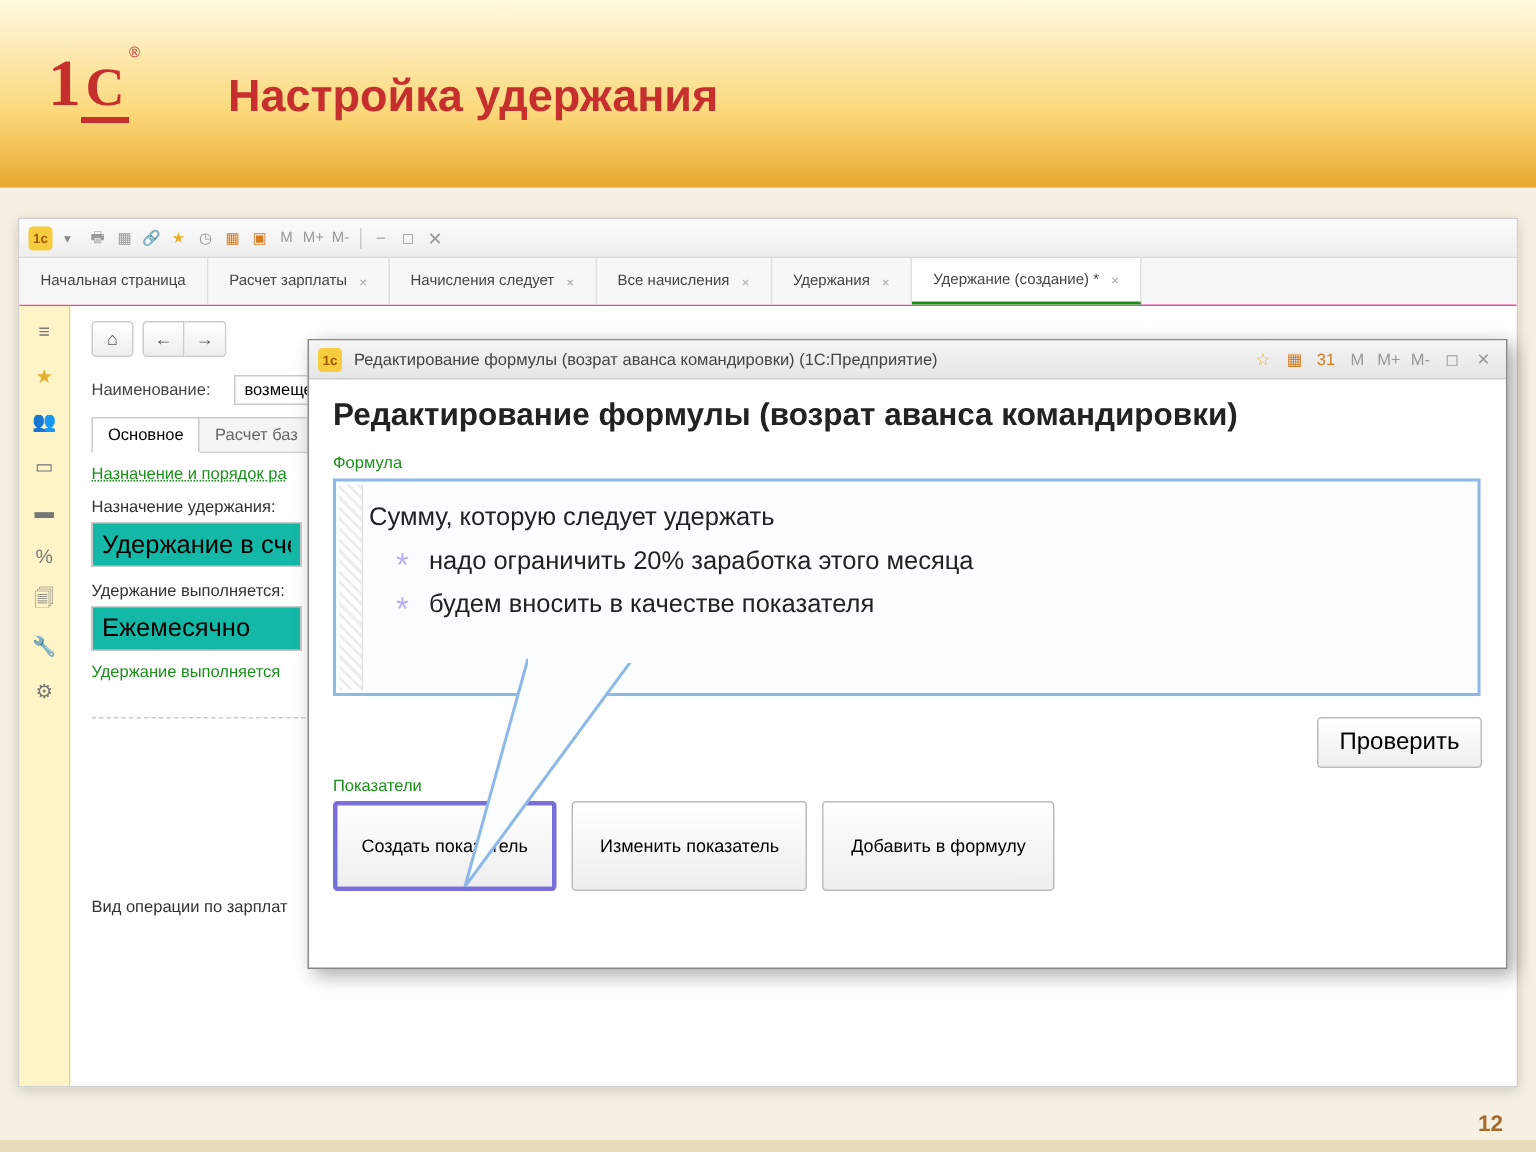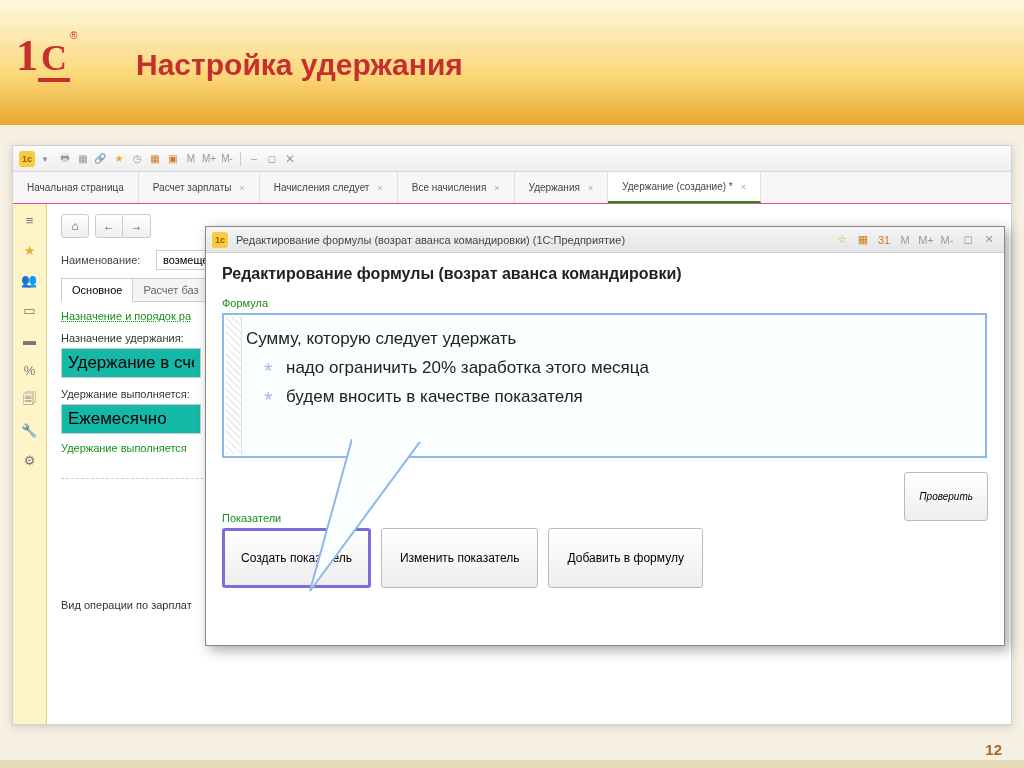--- a/index.html
+++ b/index.html
@@ -1,19 +1,19 @@
 <!DOCTYPE html>
 <html><head>
 <meta charset="utf-8">
 <style>
   * { box-sizing: border-box; margin: 0; padding: 0; font-family: Arial, sans-serif; }
   body { width: 1024px; height: 768px; background: #f5f0e1; position: relative; overflow: hidden; }
   
   
-  .banner { height: 125px; background: linear-gradient(180deg, #fef9e0 0%, #fbd87a 60%, #e8a830 100%); display: flex; align-items: flex-start; padding: 20px 16px; }
+  .banner { height: 125px; background: linear-gradient(180deg, #fef9e0 0%, #fbd87a 60%, #e8a830 100%); display: flex; align-items: flex-start; padding: 20px 32px; }
   .logo-1c { width: 80px; height: 60px; position: relative; margin-right: 40px; margin-top: 10px; }
   .logo-1 { font-size: 44px; font-weight: bold; color: #c72e2e; font-family: Georgia, serif; }
   .logo-c { font-size: 36px; font-weight: bold; color: #c72e2e; font-family: Georgia, serif; border-bottom: 4px solid #c72e2e; padding: 0 3px; }
   .logo-r { font-size: 10px; color: #c72e2e; vertical-align: top; }
   .title { font-size: 30px; font-weight: bold; color: #c72e2e; margin-top: 28px; }
 
   
   .app { position: absolute; left: 12px; top: 145px; right: 12px; height: 580px; background: #fdfdfd; border: 1px solid #d0d0d0; box-shadow: 0 2px 8px rgba(0,0,0,0.15); }
   .app-titlebar { height: 26px; background: linear-gradient(#fcfcfc, #eee); border-bottom: 1px solid #d8d8d8; display: flex; align-items: center; font-size: 10px; padding: 0 6px; color: #444; }
   .tb-icon { width: 16px; height: 16px; background: #f7cc3f; border-radius: 3px; display: inline-flex; align-items: center; justify-content: center; font-size: 9px; font-weight: bold; color: #a05a00; margin-right: 4px; }
@@ -54,30 +54,30 @@
   .field-input { border: 1px solid #ccc; padding: 4px 6px; font-size: 17px; width: 140px; margin-top: 4px; background: #14b8a6; }
   .green-text { color: #1a8f1a; font-size: 11px; margin-top: 8px; }
 
   
   .dialog { position: absolute; left: 205px; top: 226px; width: 800px; height: 420px; background: #fff; border: 1px solid #888; box-shadow: 4px 4px 12px rgba(0,0,0,0.35); z-index: 20; }
   .dlg-titlebar { height: 26px; background: linear-gradient(#f5f5f5, #e5e5e5); border-bottom: 1px solid #ccc; display: flex; align-items: center; font-size: 11px; padding: 0 6px; color: #444; }
   .dlg-title { flex: 1; padding-left: 4px; }
   .dlg-controls { display: flex; gap: 3px; align-items: center; }
   .dlg-ctrl { width: 18px; height: 18px; color: #999; font-size: 11px; display: inline-flex; align-items: center; justify-content: center; }
   .dlg-body { padding: 12px 16px; }
-  .dlg-heading { font-size: 16px; font-weight: bold; color: #222; margin-bottom: 14px; }
+  .dlg-heading { font-size: 21px; font-weight: bold; color: #222; margin-bottom: 14px; }
   .section-label { color: #1a8f1a; font-size: 11px; margin-bottom: 4px; }
 
   .formula-box { border: 2px solid #8db8e8; background: #fafeff; height: 145px; width: 765px; position: relative; padding: 10px 22px; margin-bottom: 6px; }
   .formula-gutter { position: absolute; left: 2px; top: 2px; bottom: 2px; width: 16px; background: repeating-linear-gradient(45deg, #eee 0, #eee 2px, #fff 2px, #fff 5px); border-right: 1px solid #e0e0e0; }
   .annot-line { font-size: 17px; color: #222; line-height: 1.7; }
   .annot-indent { padding-left: 40px; position: relative; }
   .bullet-star { position: absolute; left: 18px; color: #b8b0f0; font-size: 22px; top: -2px; }
 
-  .check-btn { float: right; padding: 18px 14px; font-size: 10px; border: 1px solid #bbb; background: linear-gradient(#fff, #eee); border-radius: 3px; margin-top: 8px; font-style: italic; }
+  .check-btn { float: right; padding: 7px 14px; font-size: 16px; border: 1px solid #bbb; background: linear-gradient(#fff, #eee); border-radius: 3px; margin-top: 8px; }
 
   .indicators-row { margin-top: 54px; }
   .ind-btns { display: flex; gap: 10px; margin-top: 4px; }
   .ind-btn { padding: 22px 18px; font-size: 12px; border: 1px solid #bbb; background: linear-gradient(#fff, #eee); border-radius: 3px; }
   .ind-btn.highlight { border: 3px solid #7a6fd8; padding: 5px 16px; }
 
   .foot { position: absolute; right: 22px; bottom: 10px; font-size: 15px; color: #a86a2a; font-weight: bold; }
   .ground { position: absolute; left: 0; right: 0; bottom: 0; height: 8px; background: #e8dcb8; }
 </style>
 </head>

